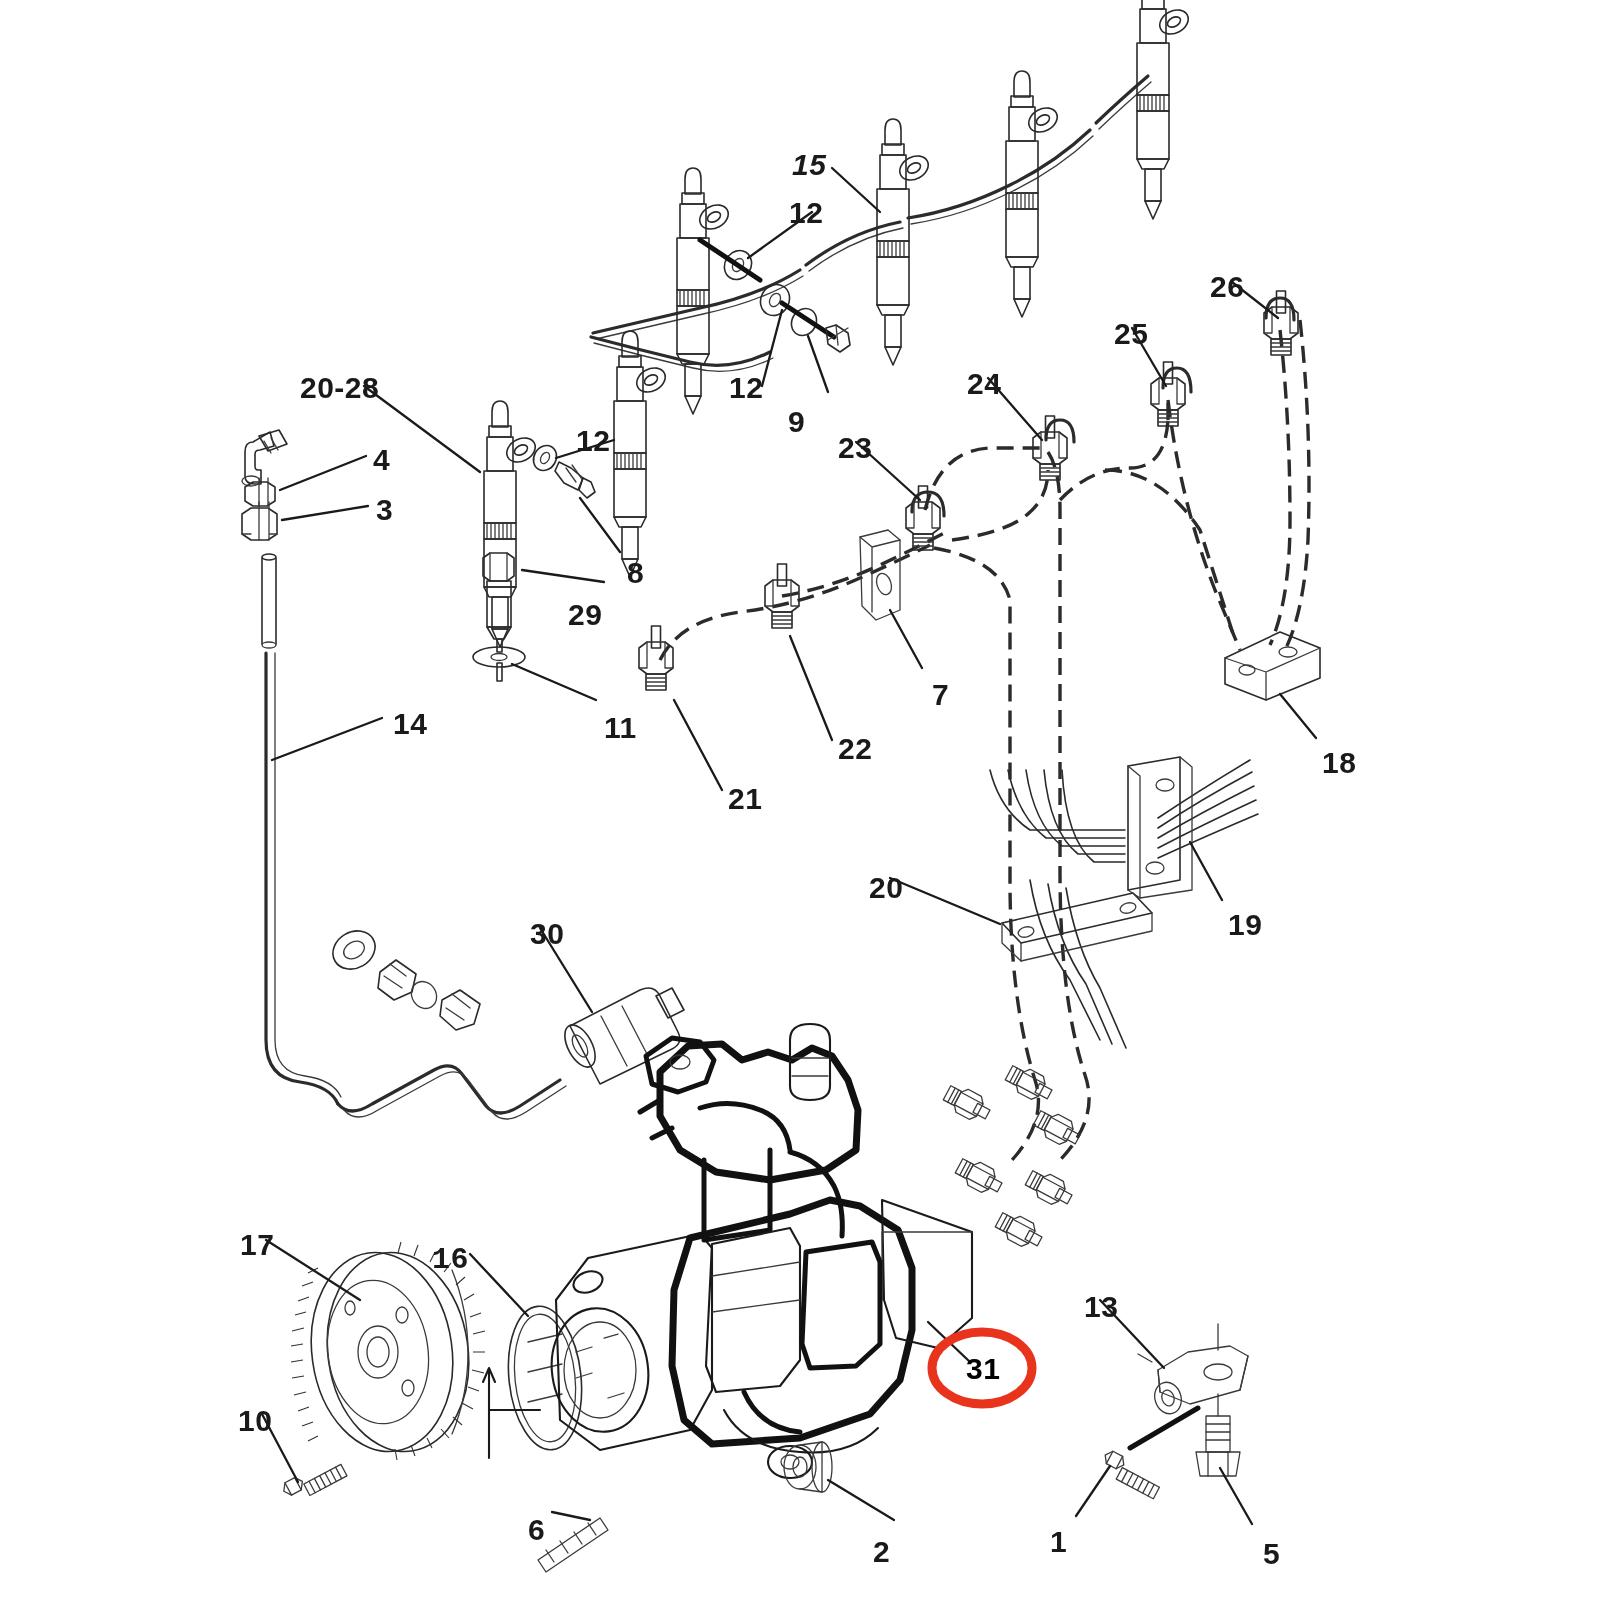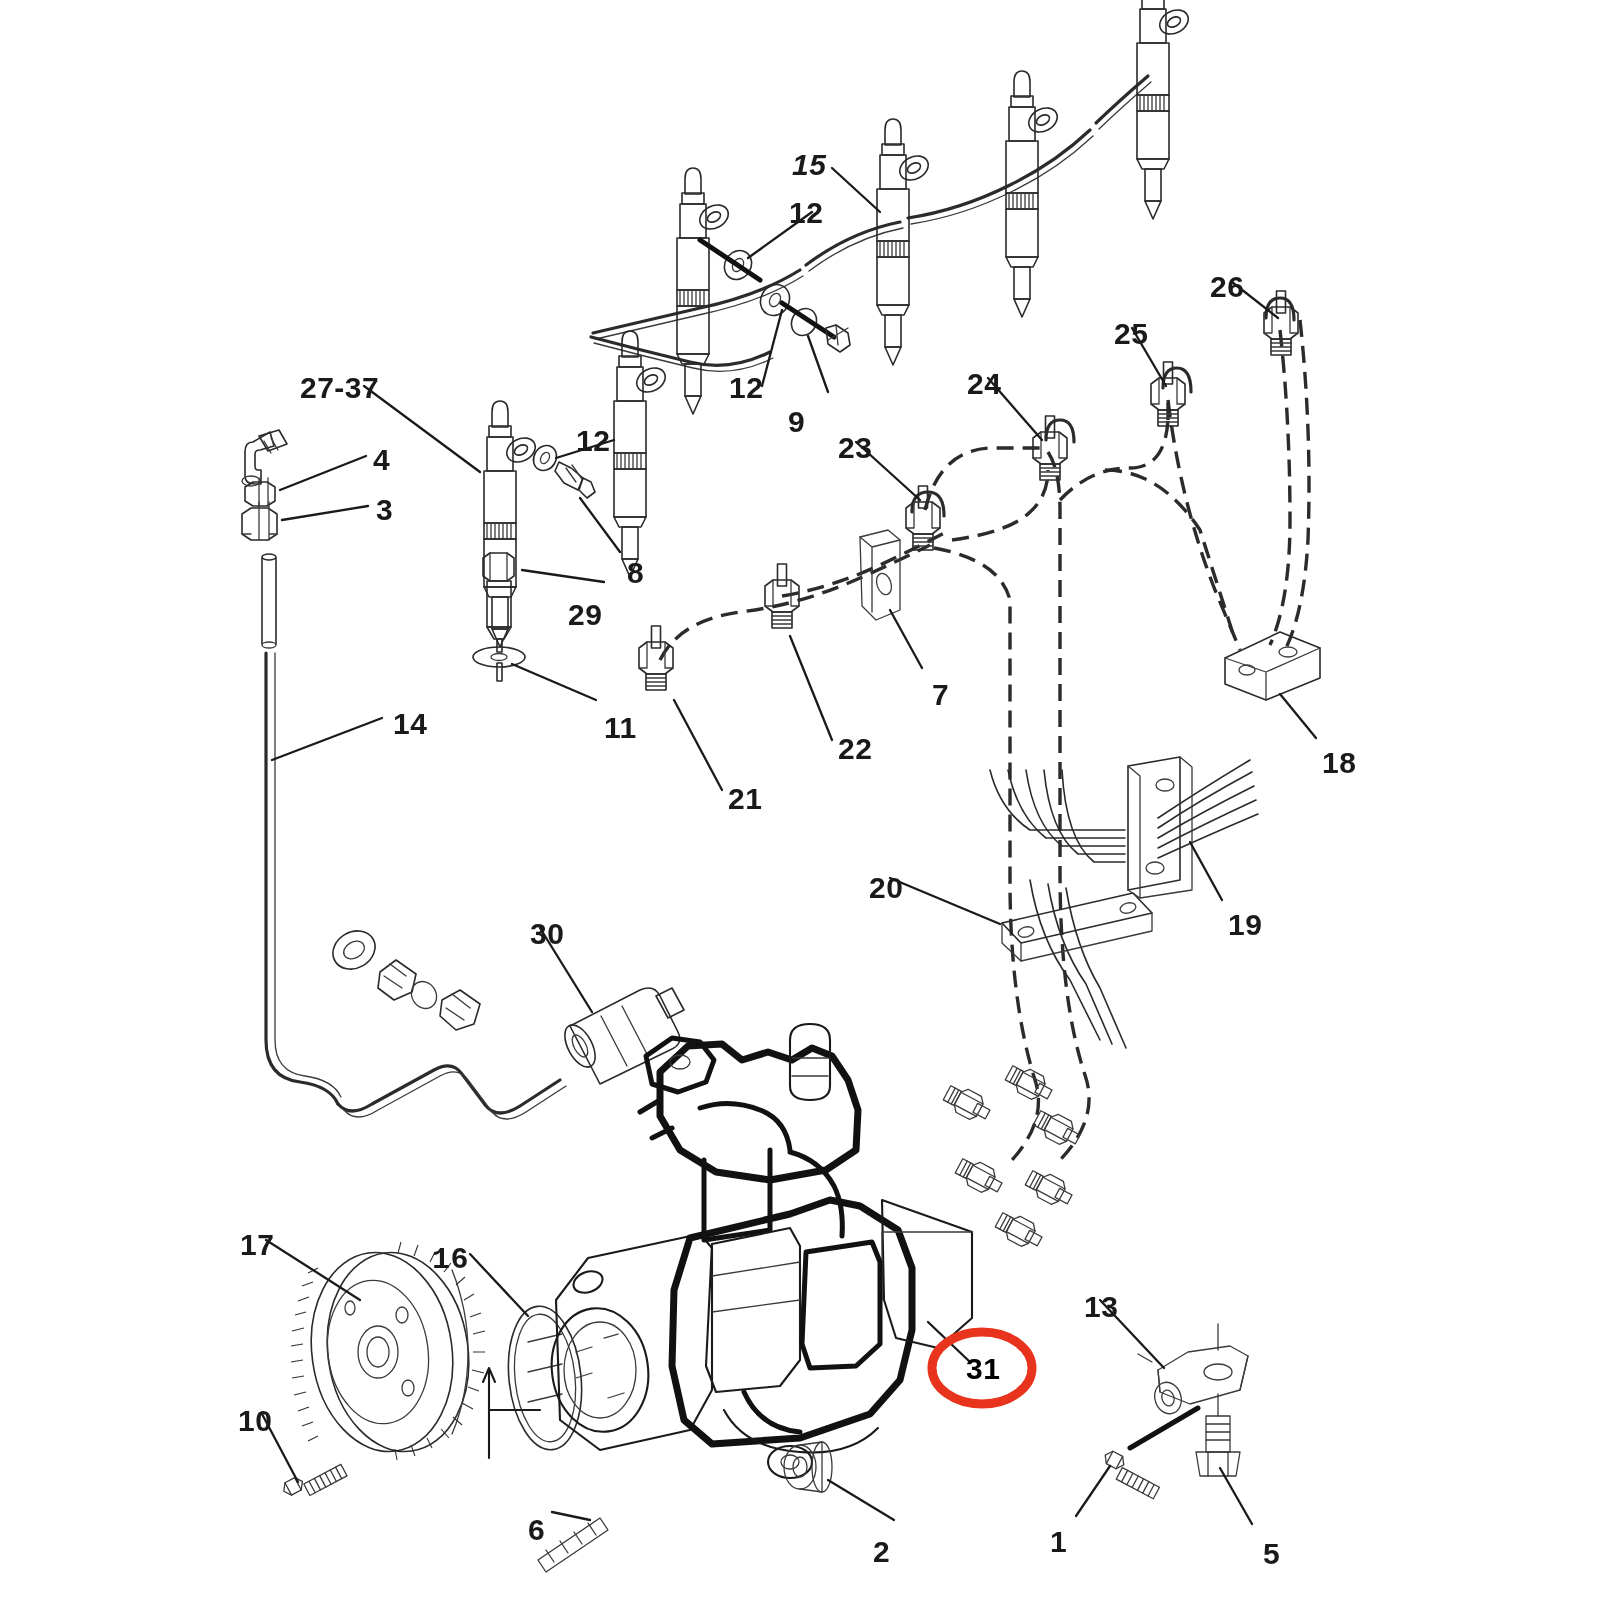--- a/index.html
+++ b/index.html
@@ -480,18 +480,18 @@
 <div class="callout" style="left:240px; top:1228px;text-align:right;">17</div>
 <div class="callout" style="left:1322px;top:746px;text-align:center;">18</div>
 <div class="callout" style="left:1228px;top:908px;">19</div>
 <div class="callout" style="left:869px; top:871px;">20</div>
 <div class="callout" style="left:728px; top:782px;">21</div>
 <div class="callout" style="left:838px; top:732px;text-align:center;">22</div>
 <div class="callout" style="left:838px; top:431px;">23</div>
 <div class="callout" style="left:967px; top:367px;">24</div>
 <div class="callout" style="left:1114px;top:317px;text-align:center;">25</div>
 <div class="callout" style="left:1210px;top:270px;">26</div>
-<div class="callout" style="left:300px; top:371px;">27-37</div>
+<div class="callout" style="left:300px; top:371px;">20-28</div>
 <div class="callout" style="left:568px; top:598px;">29</div>
 <div class="callout" style="left:530px; top:917px;">30</div>
 <div class="callout hl" style="left:966px;top:1352px;">31</div>
 
 </div>
 
 </body></html>

